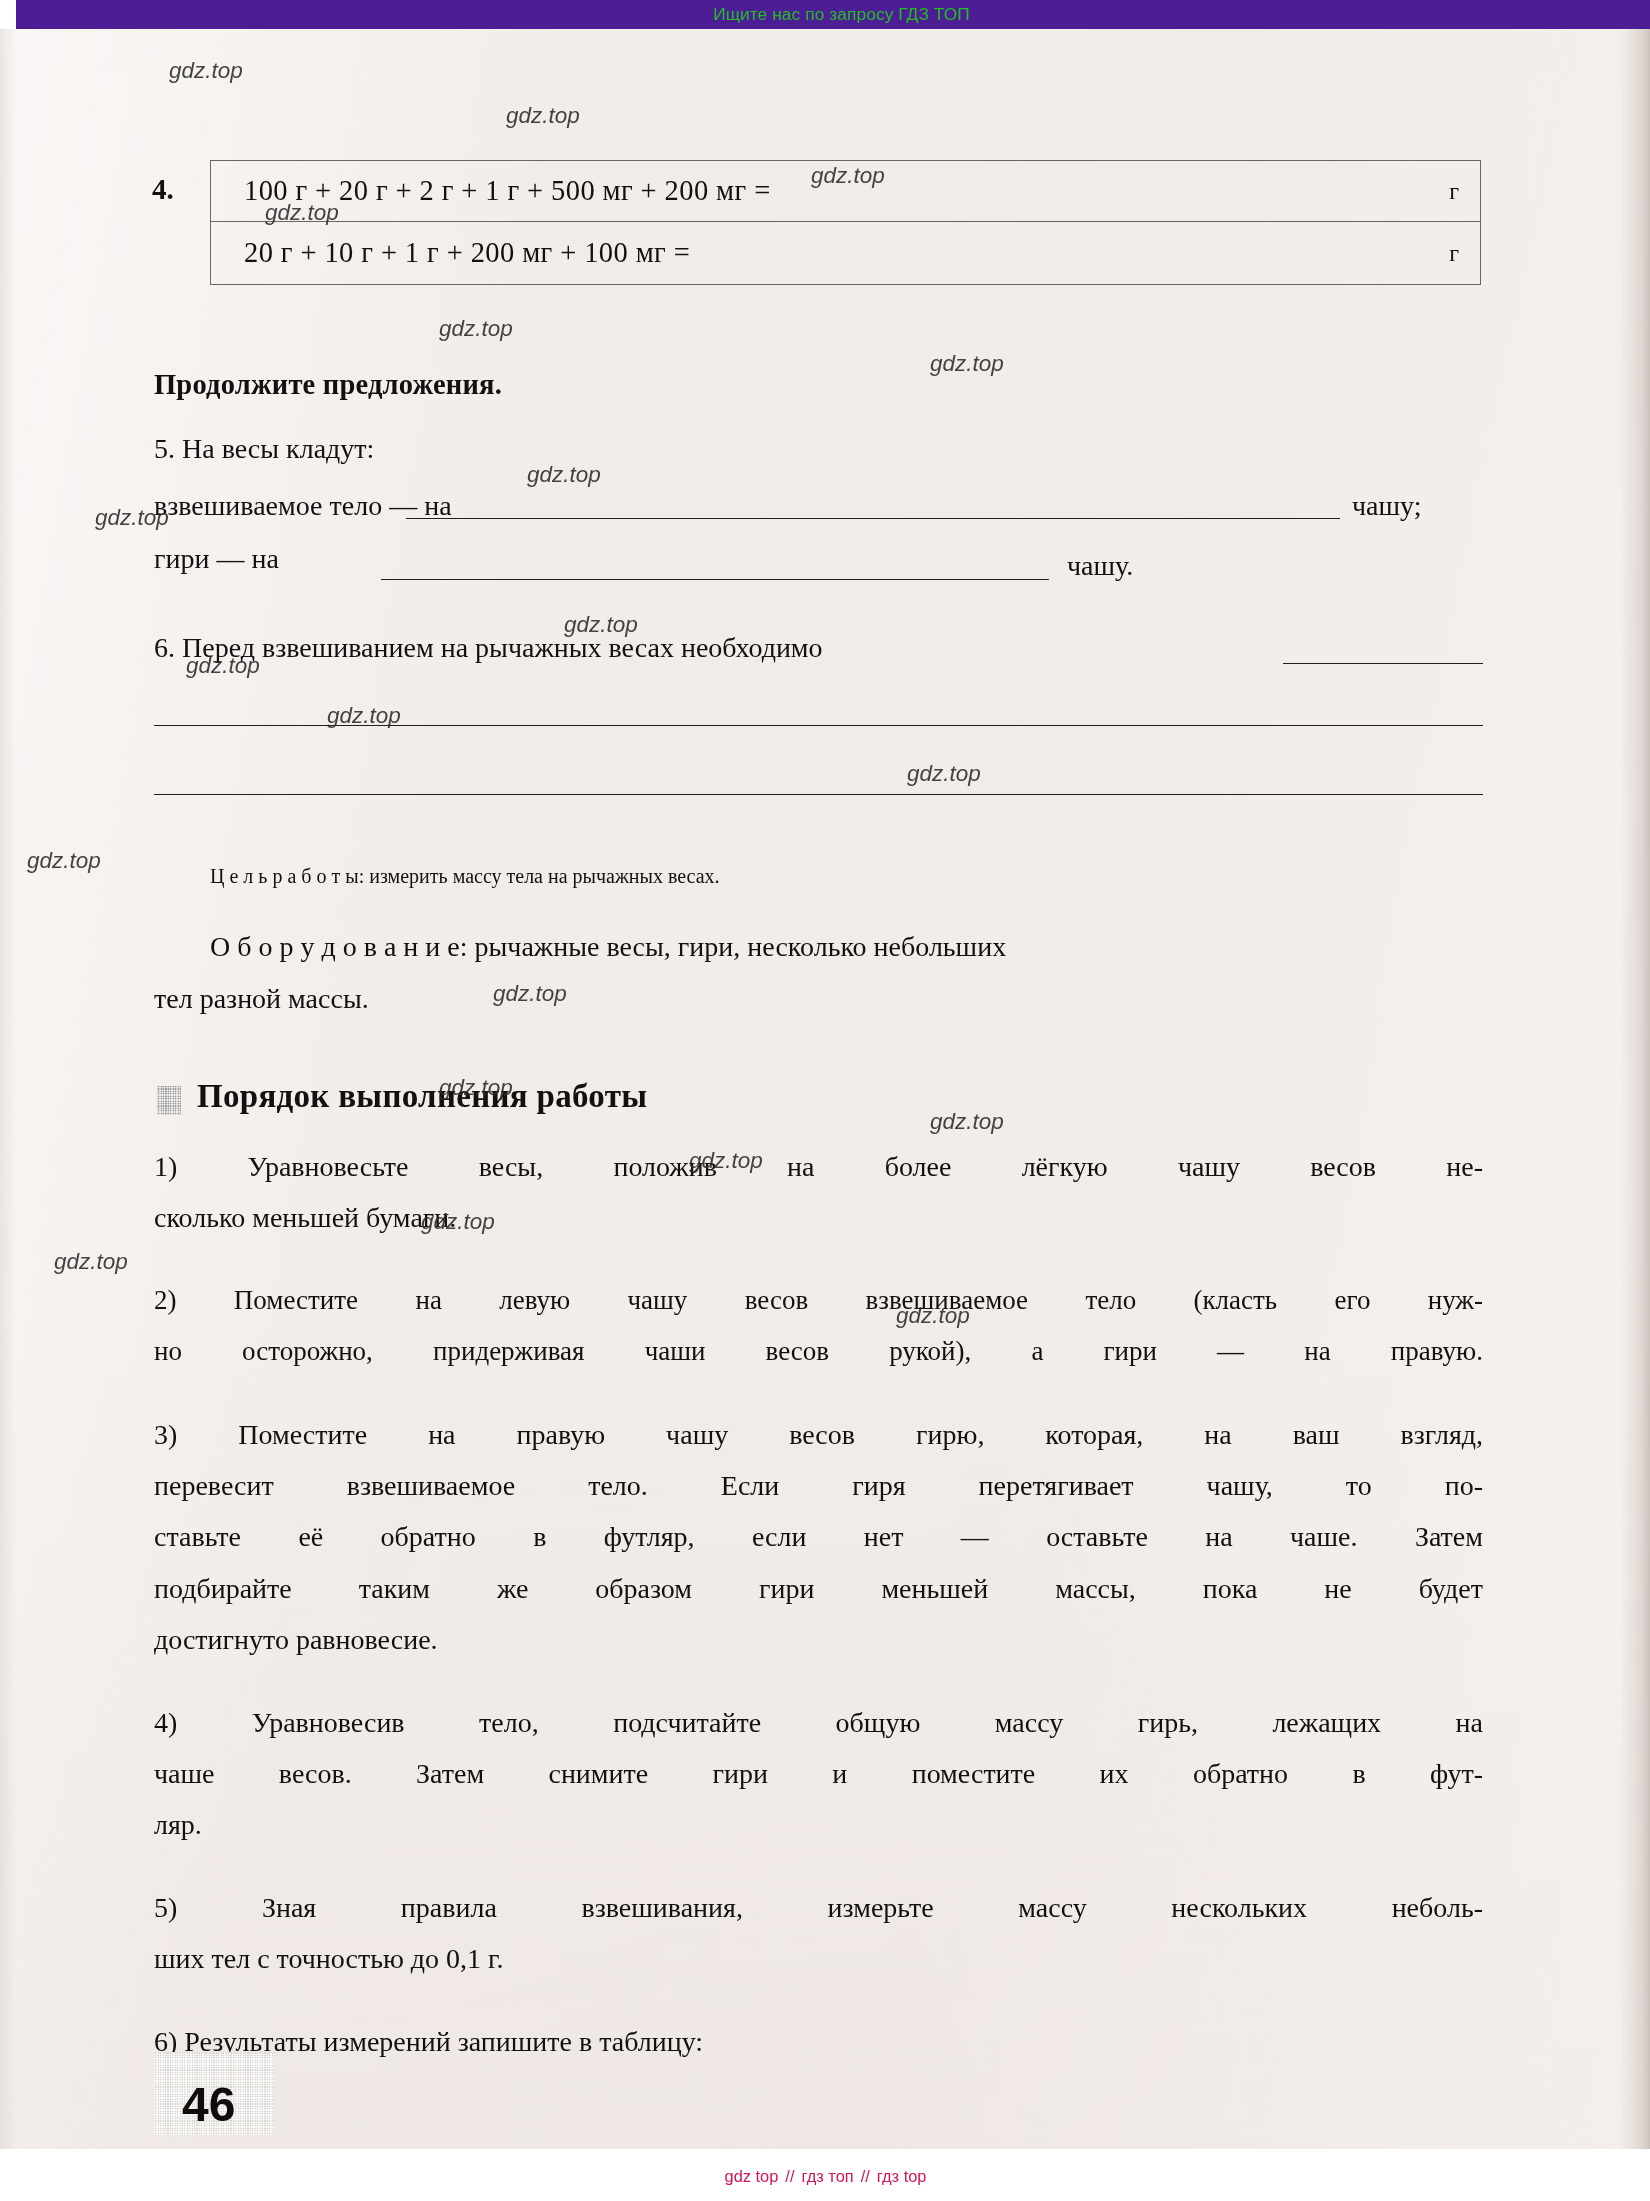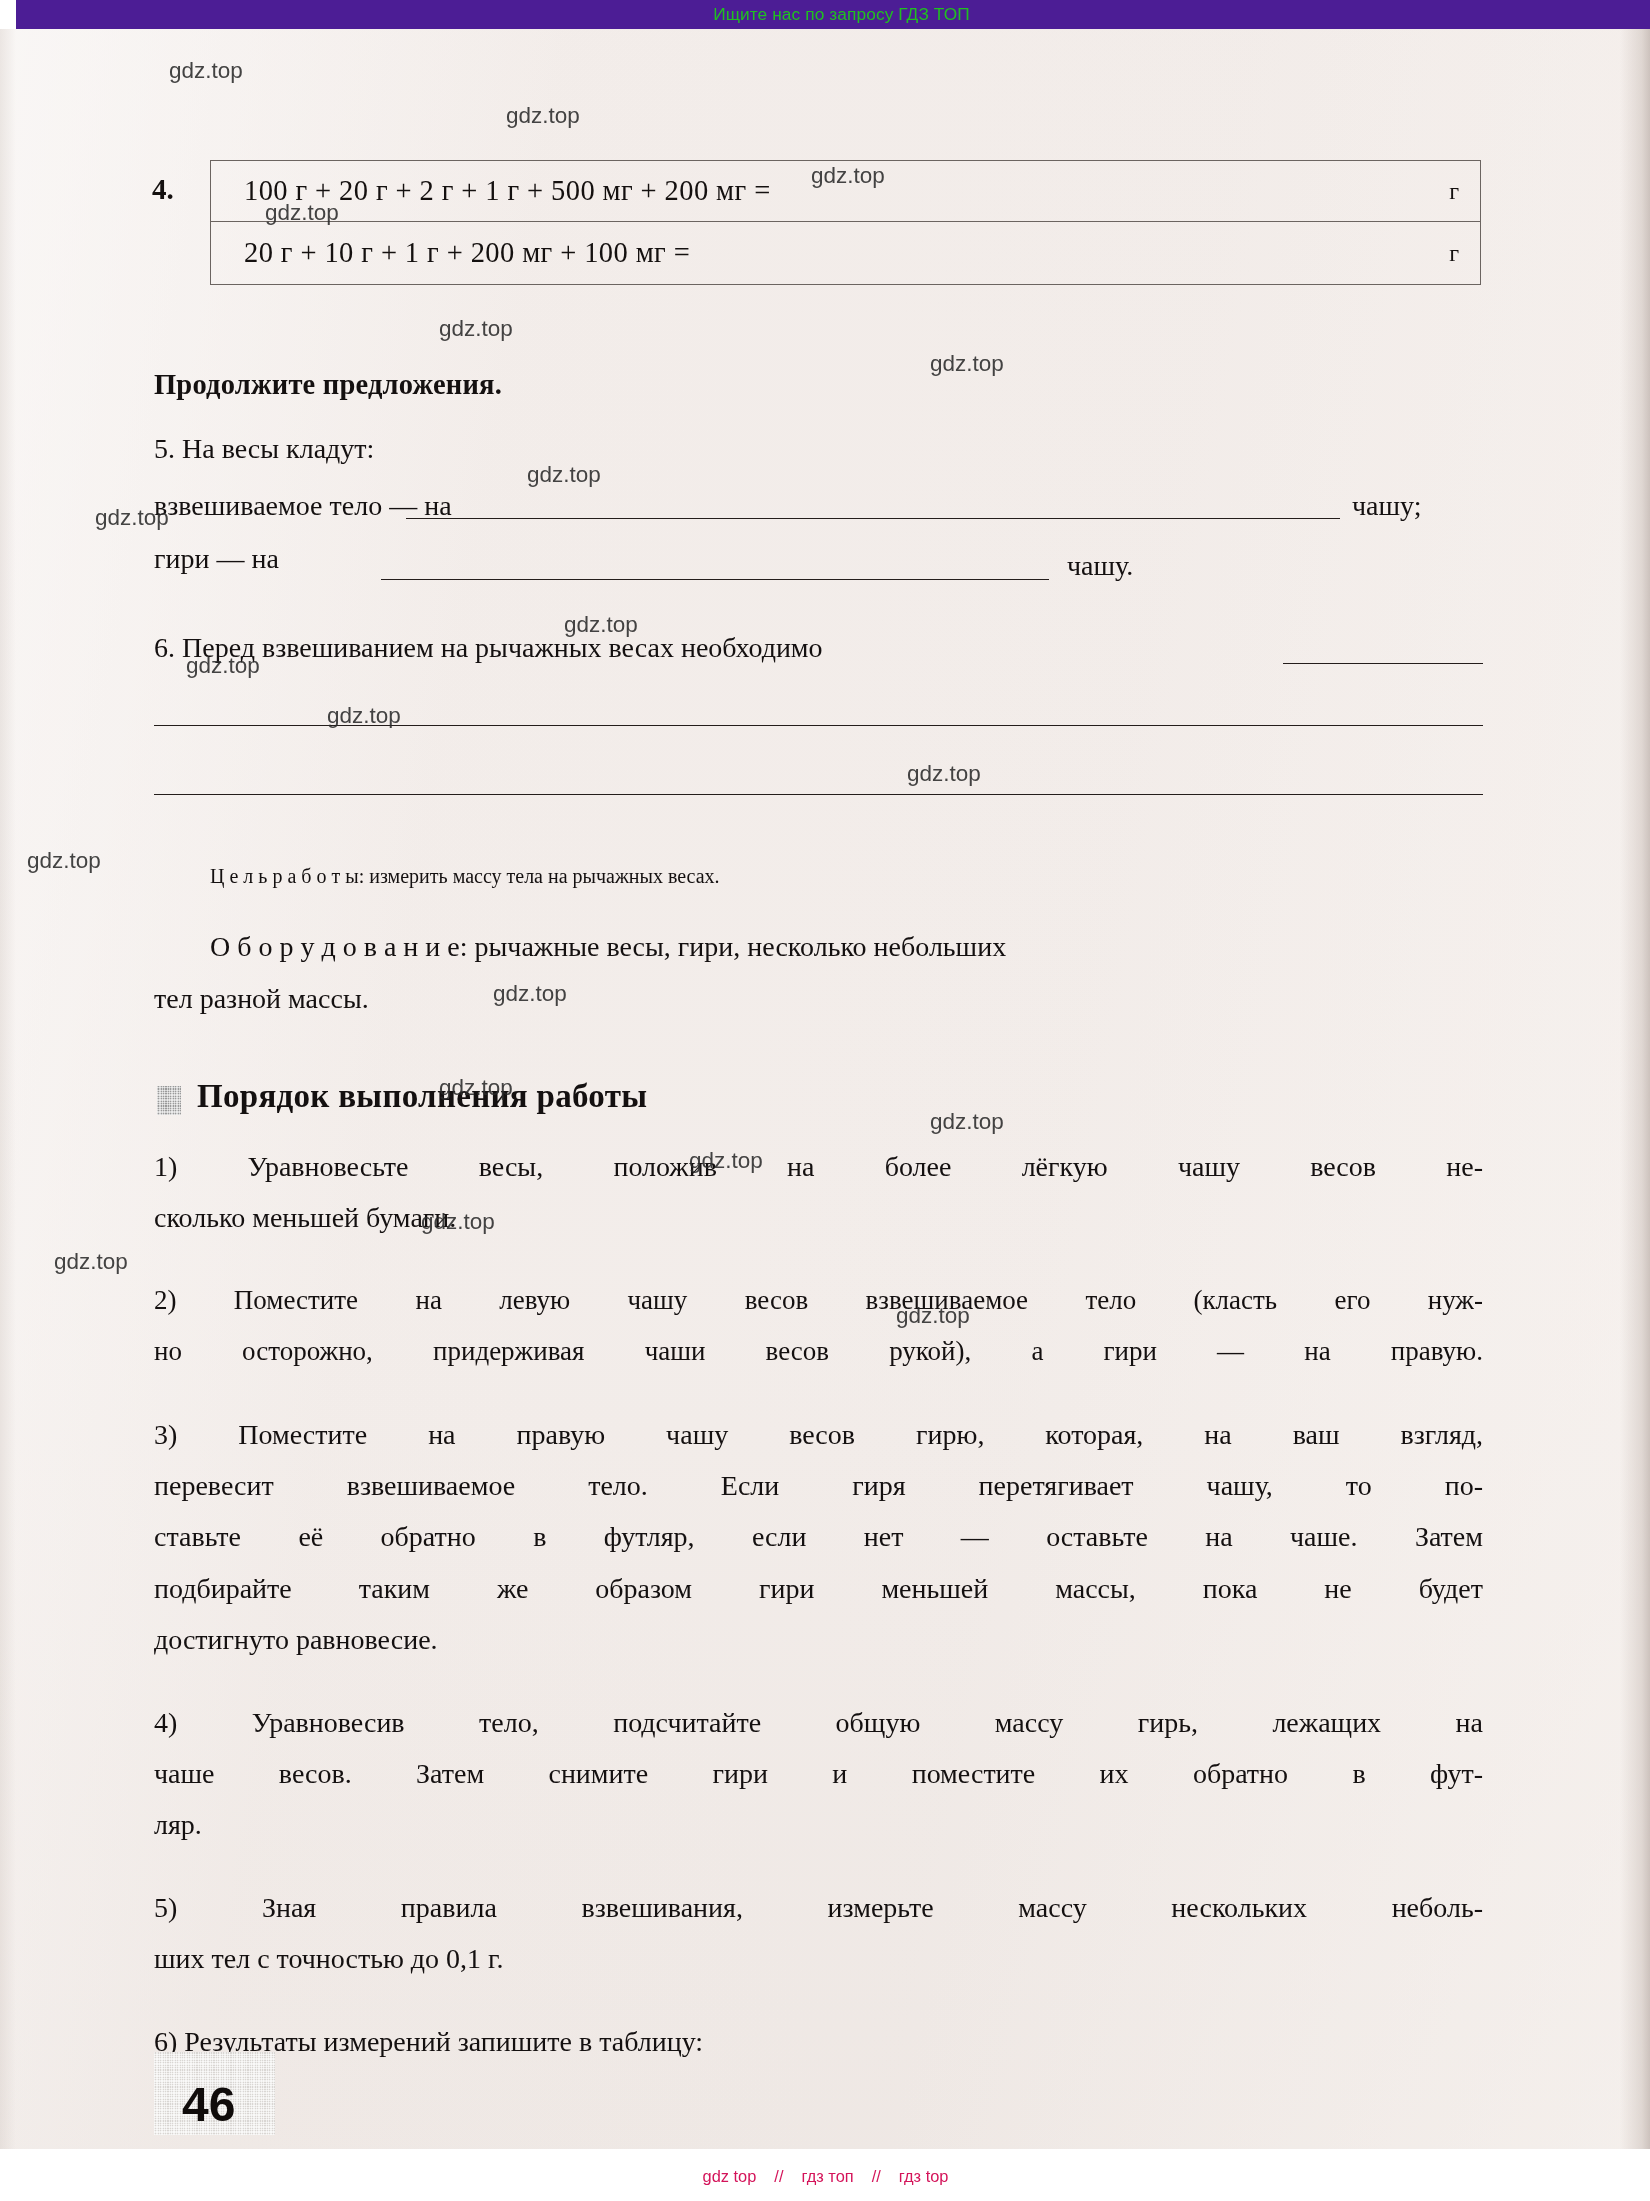--- a/index.html
+++ b/index.html
@@ -67,21 +67,21 @@
   
   .bottom-footer {
     position: absolute;
     bottom: 0; left: 0;
     width: 1651px;
     height: 52px;
     background: #ffffff;
     display: flex;
     align-items: center;
     justify-content: center;
-    gap: 11px;
+    gap: 0px;
     z-index: 40;
   }
   .bottom-footer .fl {
     font-family: "Liberation Sans", sans-serif;
     font-size: 16.4px;
     color: #d4145a;
   }
   .bottom-footer .sep {
     font-family: "Liberation Sans", sans-serif;
     font-size: 16.4px;
@@ -239,20 +239,21 @@
   
   .wm {
     position: absolute;
     font-family: "Liberation Sans", sans-serif;
     font-size: 21.6px;
     color: #2b2b2b;
     opacity: 0.88;
     white-space: nowrap;
     z-index: 30;
     pointer-events: none;
+    font-style: italic;
   }
 </style>
 </head>
 <body>
 
 <div class="top-banner">
   <span>Ищите нас по запросу ГДЗ ТОП</span>
 </div>
 
 <div class="sheet">

